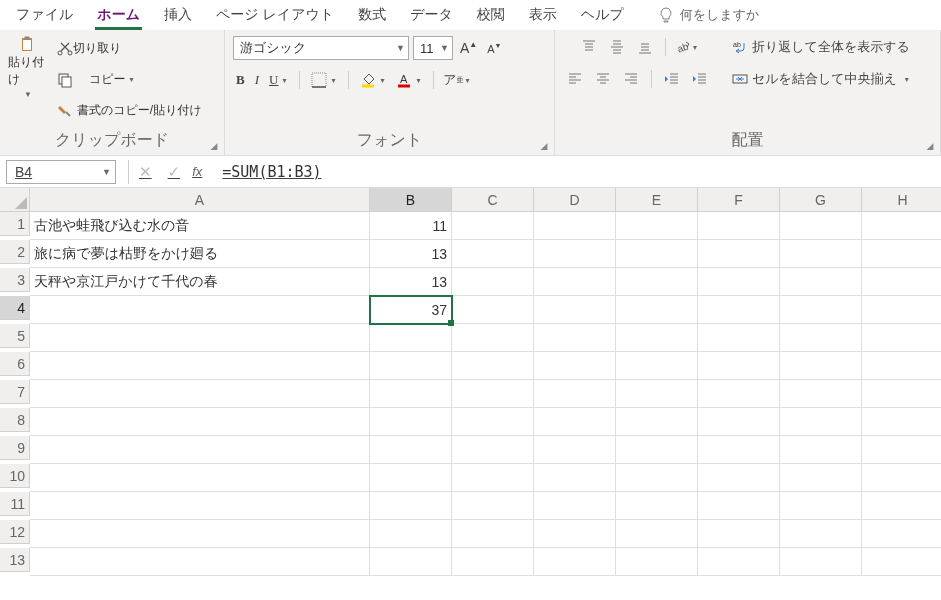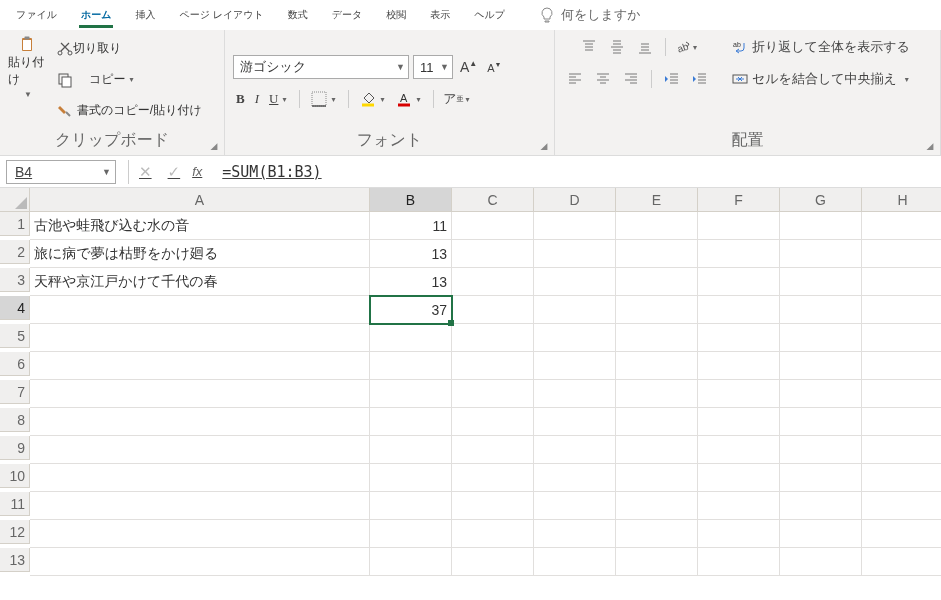--- a/index.html
+++ b/index.html
@@ -1,19 +1,19 @@
 <!DOCTYPE html>
 <html><head>
 <meta charset="utf-8">
 <style>
 * { margin:0; padding:0; box-sizing:border-box; font-family:"Meiryo UI","Yu Gothic UI",sans-serif; }
 body { background:#fff; width:941px; height:600px; overflow:hidden; font-size:13px; color:#444; }
 .tabs { display:flex; align-items:center; height:30px; background:#fff; padding:0 6px; gap:4px; }
-.tab { padding:4px 10px; cursor:pointer; color:#444; font-size:10px; }
-.tab.active { color:#0369a1; font-weight:bold; position:relative; }
+.tab { padding:4px 10px; cursor:pointer; color:#444; font-size:14px; }
+.tab.active { color:#701a75; font-weight:bold; position:relative; }
 .tab.active::after { content:""; position:absolute; left:8px; right:8px; bottom:-2px; height:3px; background:#217346; }
 .tell-me { display:flex; align-items:center; gap:6px; color:#666; margin-left:20px; }
 .ribbon { display:flex; background:#f3f2f1; border-bottom:1px solid #dcdcdc; height:126px; }
 .group { border-right:1px solid #dcdcdc; padding:6px 8px 2px 8px; display:flex; flex-direction:column; justify-content:space-between; position:relative; }
 .group-label { text-align:center; color:#666; font-size:16px; padding:2px 0; }
 .group-body { display:flex; flex:1; align-items:flex-start; gap:8px; }
 .group-launcher { position:absolute; right:3px; bottom:2px; width:14px; height:14px; display:flex; align-items:center; justify-content:center; color:#888; font-size:9px; cursor:pointer; }
 .vcol { display:flex; flex-direction:column; gap:6px; align-items:center; }
 .hrow { display:flex; align-items:center; gap:4px; }
 .btn { display:inline-flex; align-items:center; justify-content:center; cursor:pointer; padding:2px 3px; border-radius:2px; }
@@ -116,21 +116,21 @@
           </span>
           <span class="cliptxt" style="margin-left:4px;">書式のコピー/貼り付け</span>
         </div>
       </div>
     </div>
     <div class="group-label">クリップボード</div>
     <div class="group-launcher">◢</div>
   </div>
 
   <div class="group" style="width:330px;">
-    <div class="group-body" style="flex-direction:column;gap:10px;justify-content:center;">
+    <div class="group-body" style="flex-direction:column;gap:10px;">
       <div class="hrow">
         <div class="font-combo font-name">
           <span>游ゴシック</span>
           <span class="arrow">▼</span>
         </div>
         <div class="font-combo font-size">
           <span>11</span>
           <span class="arrow">▼</span>
         </div>
         <div class="btn">

